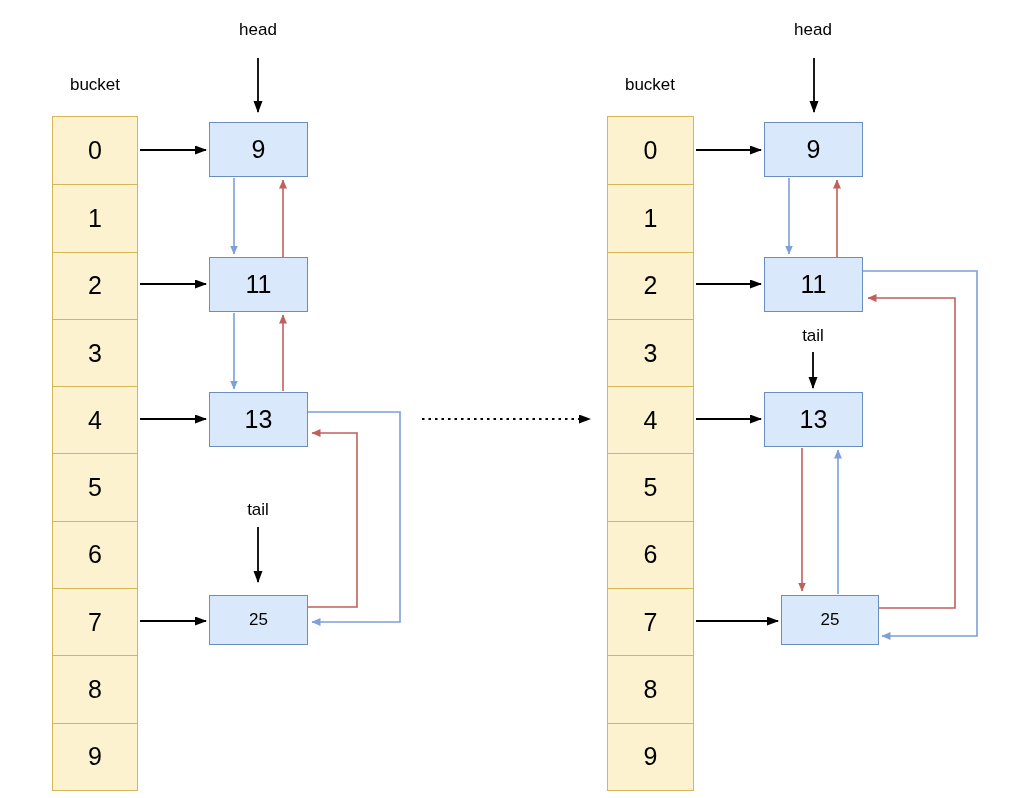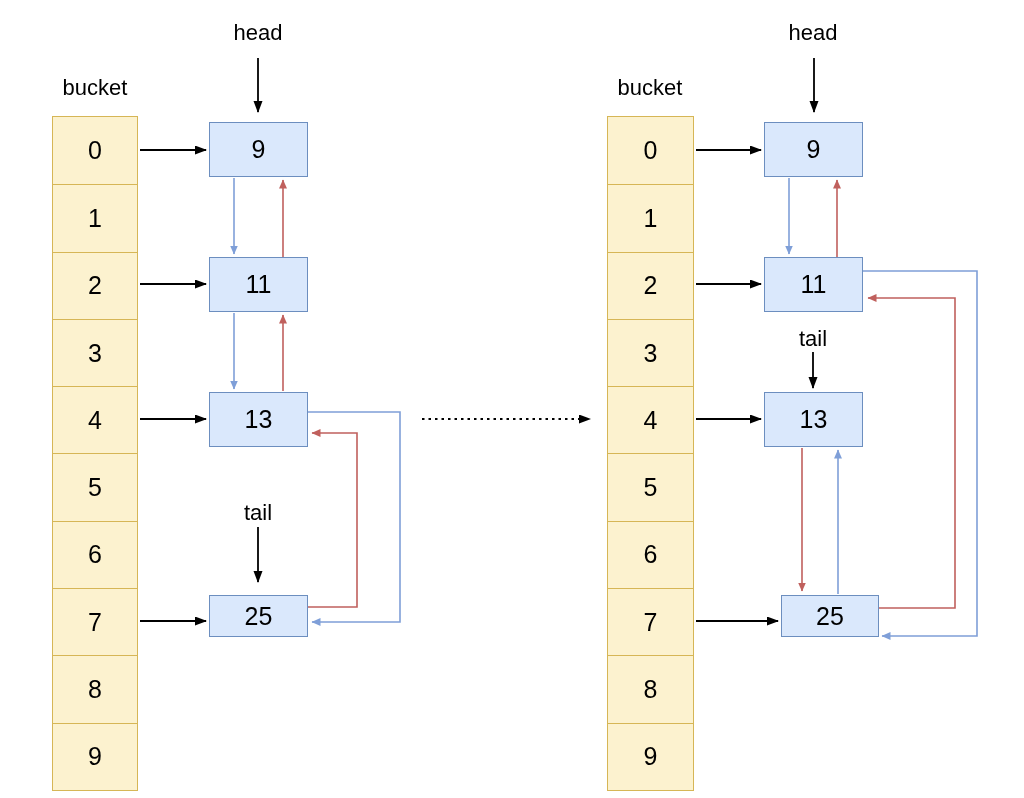--- a/index.html
+++ b/index.html
@@ -8,36 +8,36 @@
     --next_pointer_blue:#7f9fd8; --prev_pointer_red:#c0605d;
     --black_arrow:#000000; --text:#000000;
   }
   html,body{margin:0;padding:0;background:var(--background);}
   .canvas{
     position:relative;width:1024px;height:798px;background:var(--background);
     font-family:"Liberation Sans","DejaVu Sans",sans-serif;color:var(--text);
     overflow:hidden;
   }
   svg.arrows{position:absolute;left:0;top:0;width:1024px;height:798px;pointer-events:none;}
-  .lbl{position:absolute;transform:translateX(-50%);font-size:22px;line-height:1.1;white-space:nowrap;}
+  .lbl{position:absolute;transform:translateX(-50%);font-size:17px;line-height:1.1;white-space:nowrap;}
   .bucket{
     position:absolute;box-sizing:border-box;border:1.5px solid var(--bucket_border);
     background:var(--bucket_fill);display:flex;flex-direction:column;
   }
   .cell{
     box-sizing:border-box;height:67.5px;display:flex;align-items:center;justify-content:center;
     font-size:25px;border-top:1.2px solid var(--bucket_border);
   }
   .cell:first-child{border-top:none;}
   .node{
     position:absolute;box-sizing:border-box;width:99px;height:55px;
     background:var(--node_fill);border:1.5px solid var(--node_border);
     display:flex;align-items:center;justify-content:center;font-size:25px;
   }
-  .node.small{font-size:25px;height:42px;width:98px;}
+  .node.small{font-size:17px;height:50px;width:98px;}
   .st-black{stroke:var(--black_arrow);stroke-width:1.8;fill:none;}
   .st-dotted{stroke:var(--black_arrow);stroke-width:2;fill:none;stroke-dasharray:2.5 4;}
   .st-next{stroke:var(--next_pointer_blue);stroke-width:1.6;fill:none;}
   .st-prev{stroke:var(--prev_pointer_red);stroke-width:1.6;fill:none;}
   .mk-black{fill:var(--black_arrow);}
   .mk-next{fill:var(--next_pointer_blue);}
   .mk-prev{fill:var(--prev_pointer_red);}
 </style>
 </head>
 <body>

